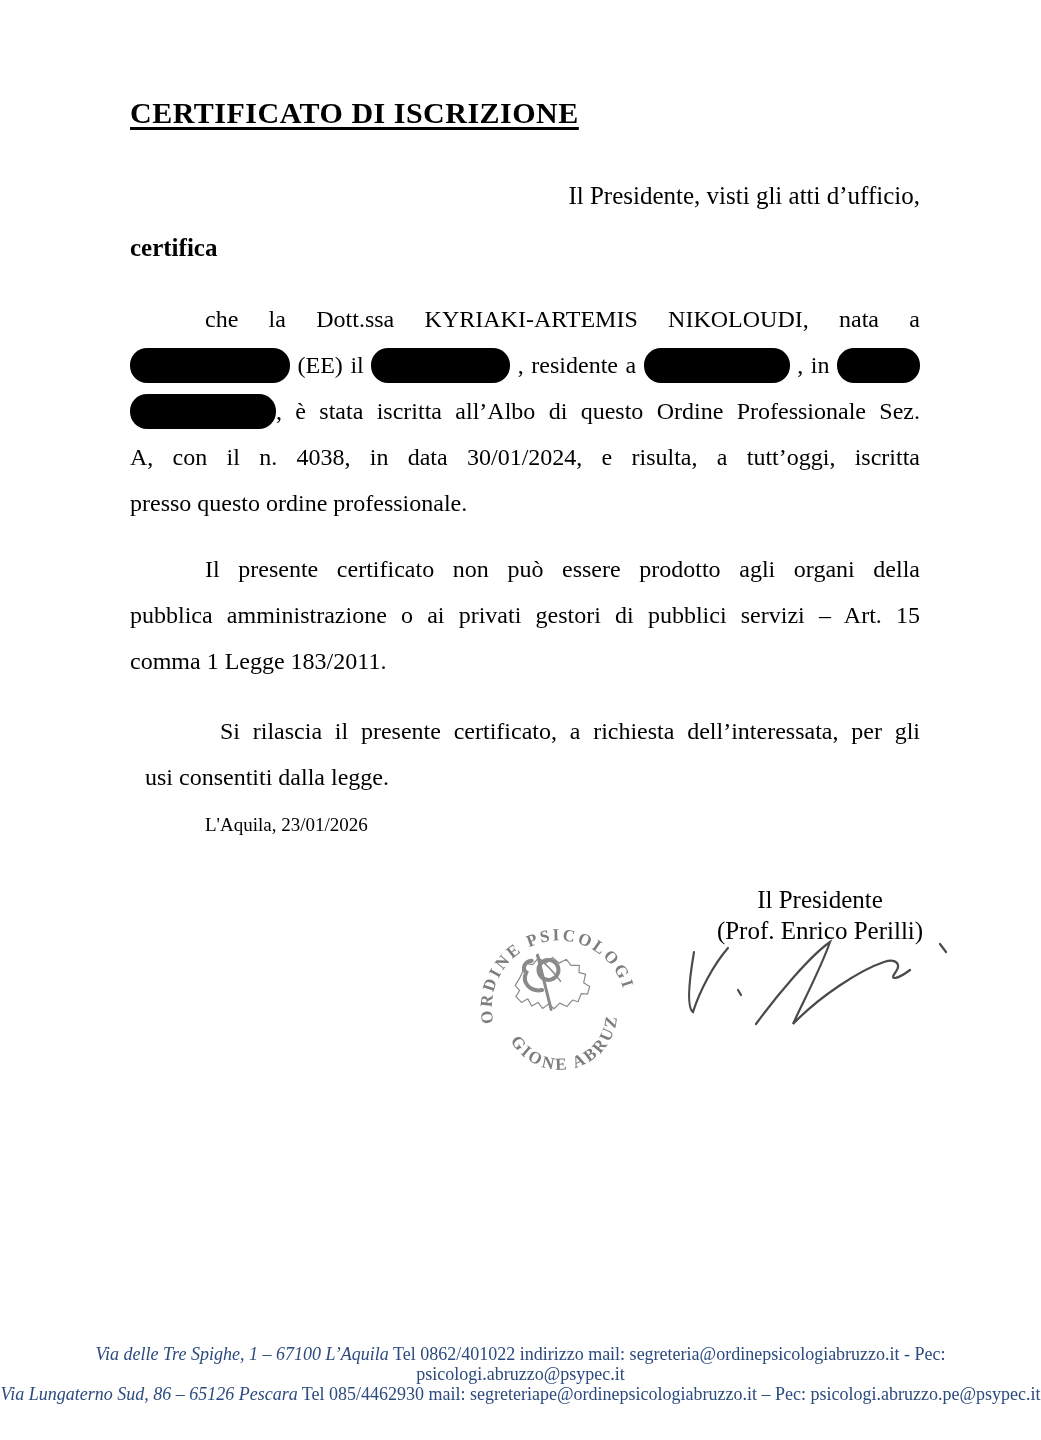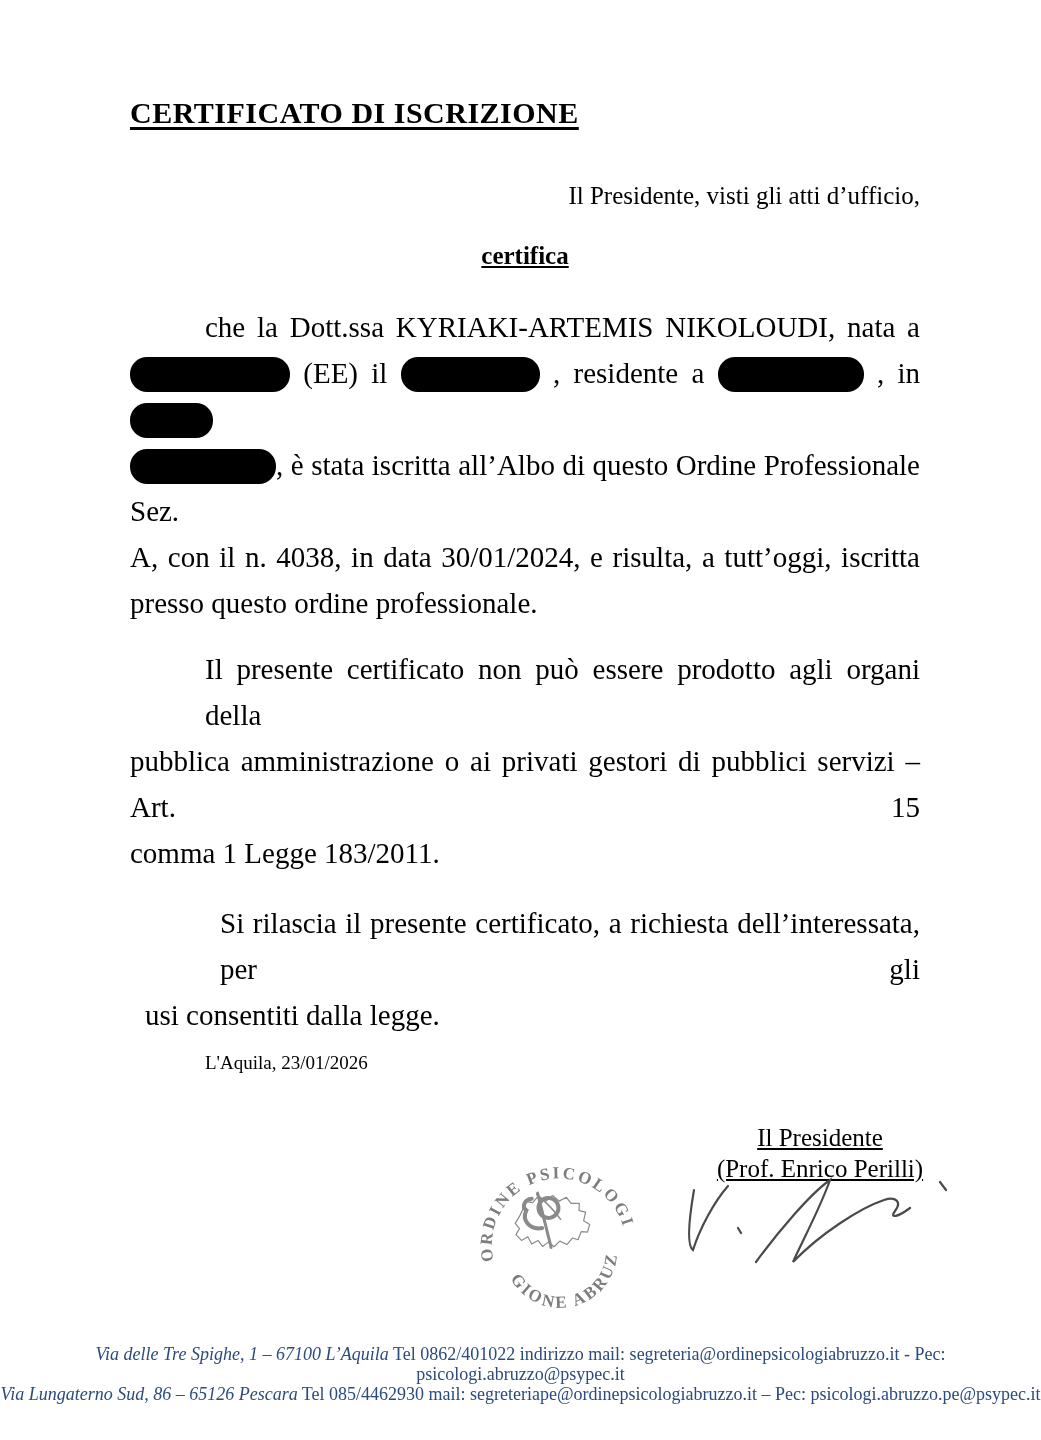--- a/index.html
+++ b/index.html
@@ -26,44 +26,44 @@
   
   .cert-title {
     margin-top: 96px; text-align: left;
     font-size: 30px; font-weight: bold;
     text-decoration: underline;
     text-underline-offset: 4px;
     letter-spacing: 0.5px;
   }
 
   .intro-line { margin-top: 52px; text-align: right; font-size: 25px; }
-  .certifica-line { margin-top: 32px; text-align: center; font-size: 25px; font-weight: bold; text-decoration: underline; }
+  .certifica-line { margin-top: 24px; text-align: left; font-size: 25px; font-weight: bold; }
 
   
-  .para { font-size: 29px; line-height: 46px; }
+  .para { font-size: 24px; line-height: 46px; }
   .para-1 { margin-top: 34px; }
   .para-2 { margin-top: 20px; }
   .para-3 { margin-top: 24px; margin-left: 15px; }
   .jline { text-align: justify; text-align-last: justify; text-justify: inter-word; }
   .indent { padding-left: 75px; }
   .redact {
     display: inline-block;
     height: 35px; background: #000;
     border-radius: 17px;
     vertical-align: middle;
     margin-bottom: 4px;
   }
   .date-line { margin-top: 14px; padding-left: 75px; font-size: 19px; }
 
   
   .sig-area { position: relative; height: 300px; }
   .sig-block {
     position: absolute; left: 470px; top: 48px;
     width: 440px; text-align: center;
-    font-size: 25px; line-height: 31px; text-decoration: underline;
+    font-size: 25px; line-height: 31px;
   }
   .signature-svg { position: absolute; left: 548px; top: 96px; }
   .stamp-svg { position: absolute; left: 332px; top: 72px; transform: rotate(-14deg); }
 
   
   .footer {
     position: absolute; left: 0; bottom: 36px; width: 100%;
     text-align: center;
     color: #2b4a7d;
     font-size: 18px; line-height: 20px;

